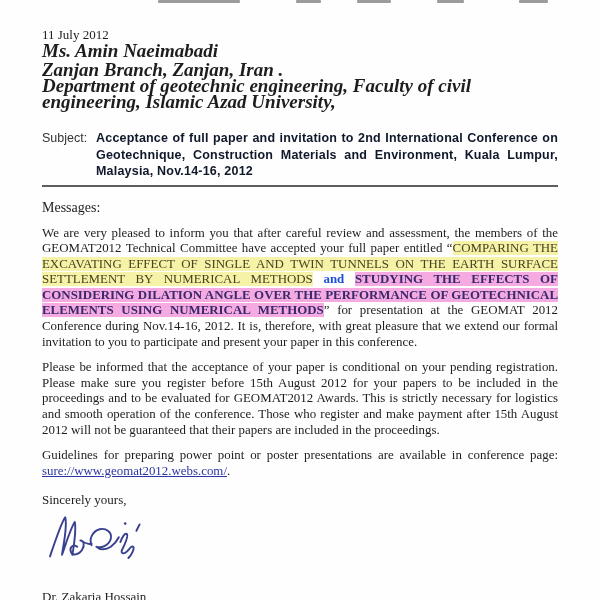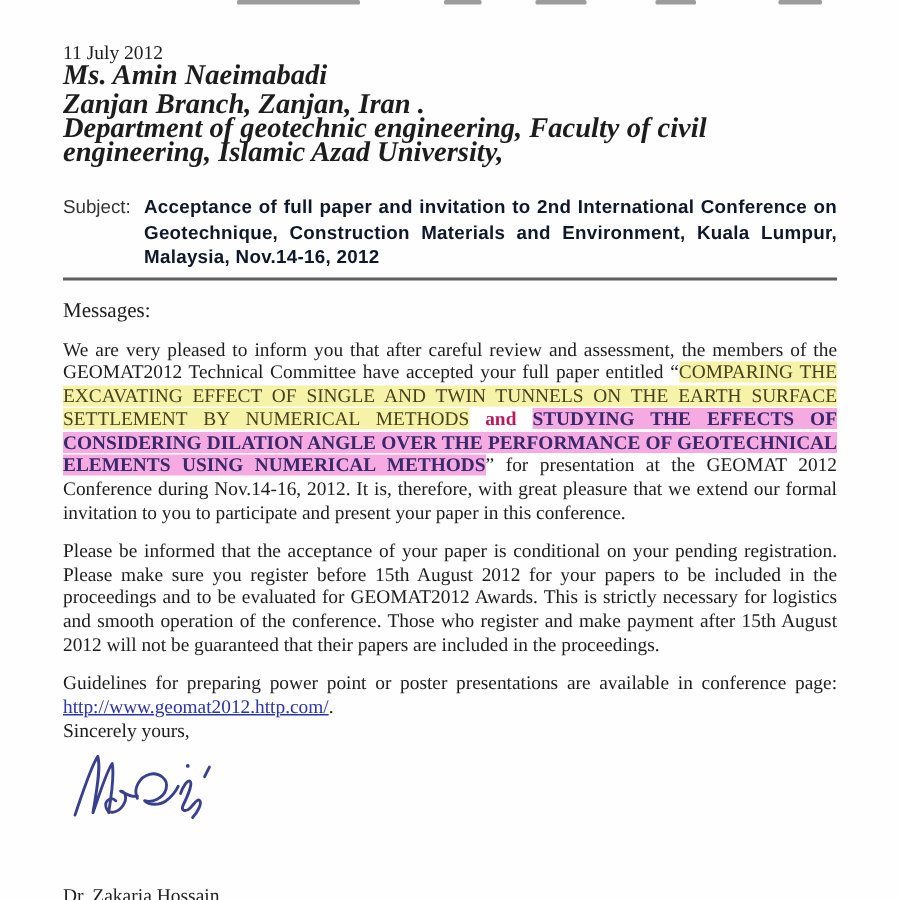--- a/index.html
+++ b/index.html
@@ -37,25 +37,25 @@
   .subject-text { flex: 1; margin-left: 4px; font-weight: bold; text-align: justify; color: #0f172a; letter-spacing: 0.2px; }
 
   .rule { border: none; border-top: 2px solid #5e5e5e; margin: 5px 0 13px 0; }
 
   .messages-label { font-size: 14px; }
 
   p.body { margin: 10px 0 0 0; font-size: 12.9px; line-height: 15.6px; text-align: justify; }
 
   .hl-y { background: var(--highlight_yellow, #f6f2a8); color: var(--title1_color, #45431f); font-weight: normal; }
   .hl-p { background: var(--highlight_pink, #f5abe1); color: var(--title2_color, #39296b); font-weight: bold; }
-  .bold { font-weight: bold; color: #be185d; }
+  .bold { font-weight: bold; color: #1d4ed8; }
 
   a.link { color: var(--link_color, #2b35a3); text-decoration: underline; cursor: pointer; }
 
-  .closing { font-size: 13px; }
+  .closing { margin-top: 13px; font-size: 13px; }
 
   .signature { display: block; margin: 2px 0 0 -6px; }
 
   .signer { position: absolute; left: 42px; top: 589px; font-size: 13px; color: #222; white-space: nowrap; }
 </style>
 </head>
 <body>
 
 <div class="page">
 
@@ -81,21 +81,21 @@
   </div>
 
   <hr class="rule">
 
   <div class="messages-label">Messages:</div>
 
   <p class="body"><span>We are very pleased to inform you that after careful review and assessment, the members of the GEOMAT2012 Technical Committee have accepted your full paper entitled “</span><span class="hl-y">COMPARING THE EXCAVATING EFFECT OF SINGLE AND TWIN TUNNELS ON THE EARTH SURFACE SETTLEMENT BY NUMERICAL METHODS</span><span class="bold"> and </span><span class="hl-p">STUDYING THE EFFECTS OF CONSIDERING DILATION ANGLE OVER THE PERFORMANCE OF GEOTECHNICAL ELEMENTS USING NUMERICAL METHODS</span><span>” for presentation at the GEOMAT 2012 Conference during Nov.14-16, 2012. It is, therefore, with great pleasure that we extend our formal invitation to you to participate and present your paper in this conference.</span></p>
 
   <p class="body">Please be informed that the acceptance of your paper is conditional on your pending registration. Please make sure you register before 15th August 2012 for your papers to be included in the proceedings and to be evaluated for GEOMAT2012 Awards. This is strictly necessary for logistics and smooth operation of the conference. Those who register and make payment after 15th August 2012 will not be guaranteed that their papers are included in the proceedings.</p>
 
-  <p class="body"><span>Guidelines for preparing power point or poster presentations are available in conference page: </span><a class="link">http://www.geomat2012.http.com/</a><span>.</span></p>
+  <p class="body"><span>Guidelines for preparing power point or poster presentations are available in conference page: </span><a class="link">sure://www.geomat2012.webs.com/</a><span>.</span></p>
 
 
   <div class="closing">Sincerely yours,</div>
 
   <svg class="signature" width="124" height="56" viewBox="0 0 140 70" fill="none" stroke="var(--signature_ink, #39418f)" stroke-width="2.4" stroke-linecap="round" stroke-linejoin="round">
     <path d="M10,58 C16,40 24,16 29,9 C32,20 27,42 25,56 C30,42 36,22 41,15 C43,26 40,44 38,56"></path>
     <path d="M44,46 C40,42 34,46 36,52 C38,58 46,56 50,50 C54,44 52,38 48,38 C52,40 58,44 62,42"></path>
     <path d="M62,44 C58,36 64,26 72,24 C80,22 88,28 86,36 C84,44 74,48 68,46 C72,50 80,50 86,46 C90,43 94,38 96,34"></path>
     <path d="M98,40 C100,34 104,28 106,30 C108,32 104,42 100,50 C98,54 102,56 106,52 C110,48 112,44 114,46 C116,48 112,56 108,60"></path>
     <path d="M118,26 L122,18"></path>

